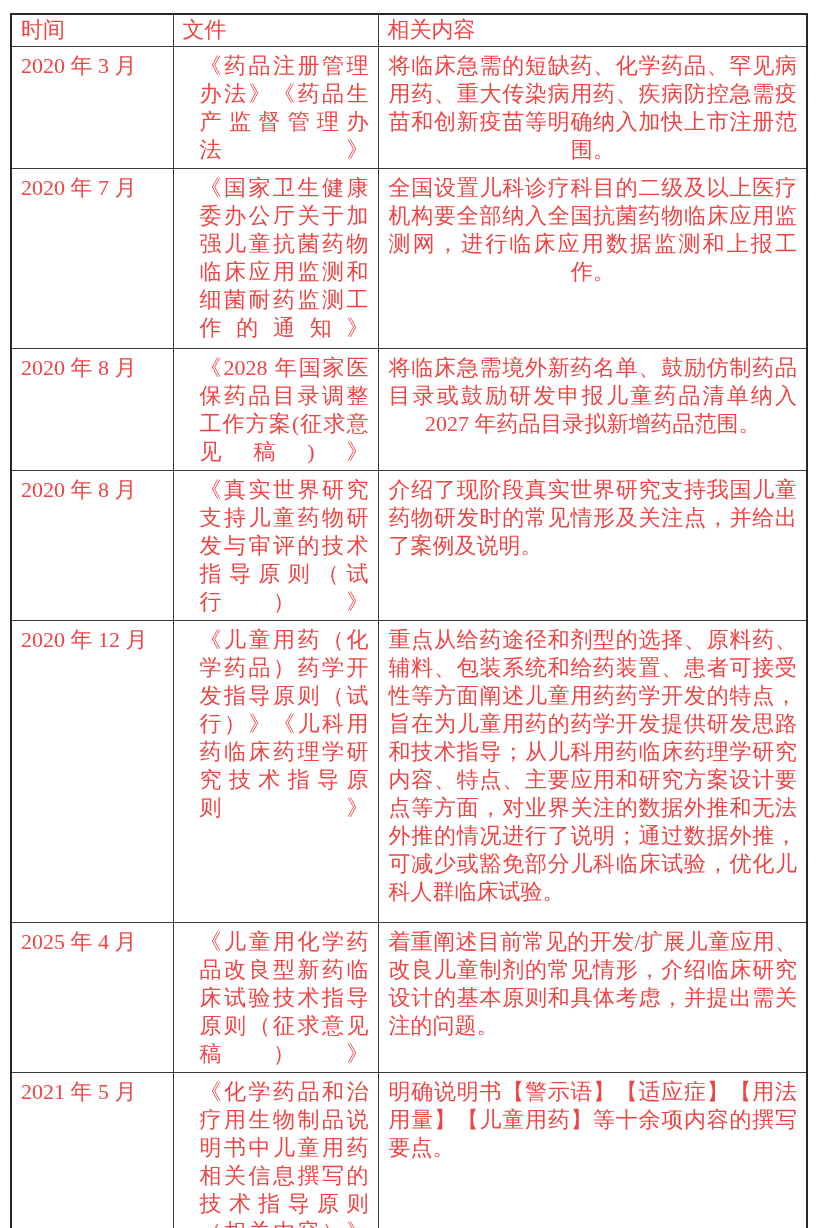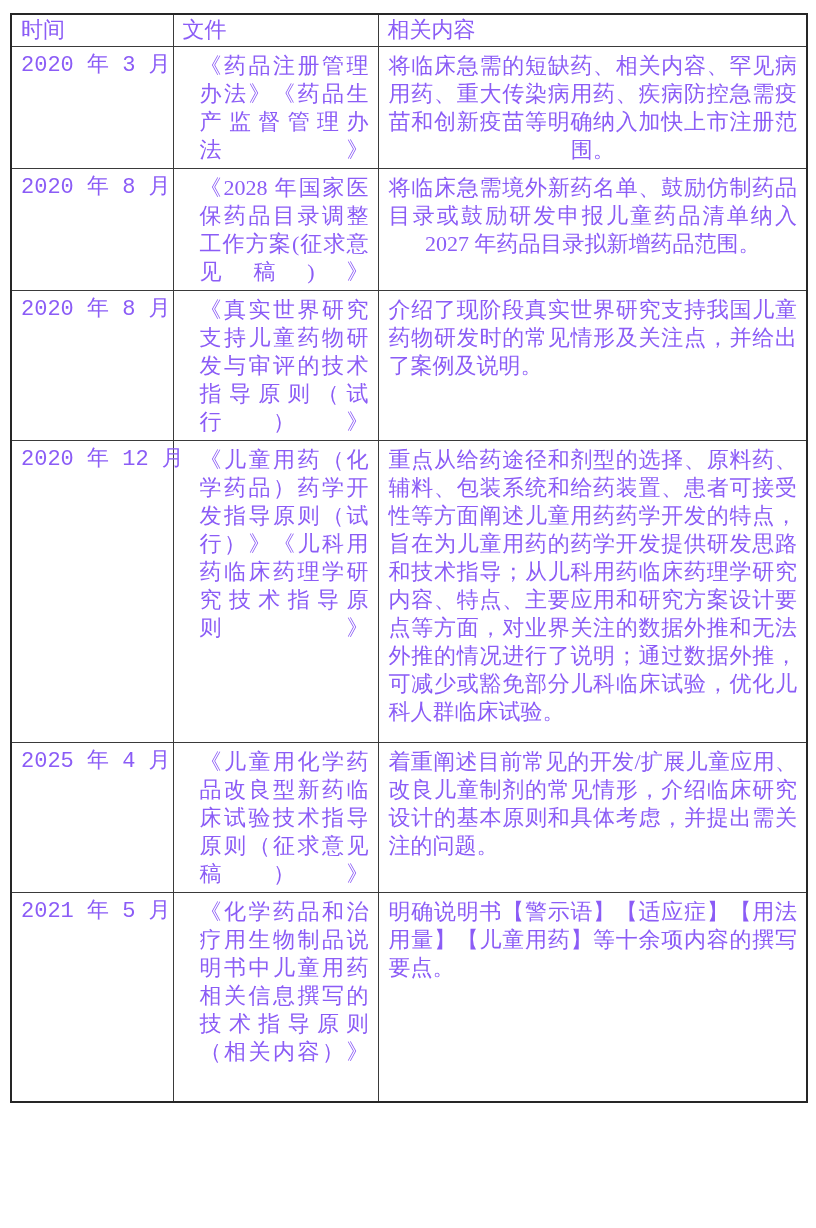--- a/index.html
+++ b/index.html
@@ -29,34 +29,33 @@
   col.c-time { width: 162px; }
   col.c-doc  { width: 205px; }
   col.c-content { width: 429px; }
 
   th, td {
     border: 1px solid #3a3a3a;
     vertical-align: top;
     font-weight: normal;
     font-size: 22px;
     line-height: 28px;
-    color: #8b5cf6;
+    color: #ef4444;
     box-sizing: border-box;
     margin-left: 35px;
   }
   th {
     text-align: left;
     padding: 1px 8px 1px 9px;
     height: 32px;
   }
   td.time-cell {
     padding: 5px 4px 4px 9px;
     white-space: nowrap;
     text-align: left;
-    font-family: Liberation Mono, monospace;
   }
   td.doc-cell {
     padding: 5px 9px 4px 26px;
     text-align: justify;
     text-align-last: justify;
     text-justify: inter-character;
   }
   td.content-cell {
     padding: 5px 9px 4px 10px;
     text-align: justify;
@@ -85,21 +84,26 @@
     </colgroup>
     <tbody>
         <tr class="header-row">
       <th>时间</th>
       <th>文件</th>
       <th>相关内容</th>
     </tr>
     <tr class="row-1">
       <td class="time-cell">2020 年 3 月</td>
       <td class="doc-cell">《药品注册管理办法》《药品生产监督管理办法》</td>
-      <td class="content-cell center-last">将临床急需的短缺药、相关内容、罕见病用药、重大传染病用药、疾病防控急需疫苗和创新疫苗等明确纳入加快上市注册范围。</td>
+      <td class="content-cell center-last">将临床急需的短缺药、化学药品、罕见病用药、重大传染病用药、疾病防控急需疫苗和创新疫苗等明确纳入加快上市注册范围。</td>
+    </tr>
+    <tr class="row-2">
+      <td class="time-cell">2020 年 7 月</td>
+      <td class="doc-cell">《国家卫生健康委办公厅关于加强儿童抗菌药物临床应用监测和细菌耐药监测工作的通知》</td>
+      <td class="content-cell center-last">全国设置儿科诊疗科目的二级及以上医疗机构要全部纳入全国抗菌药物临床应用监测网，进行临床应用数据监测和上报工作。</td>
     </tr>
     <tr class="row-3">
       <td class="time-cell">2020 年 8 月</td>
       <td class="doc-cell">《2028 年国家医保药品目录调整工作方案(征求意见稿)》</td>
       <td class="content-cell center-last">将临床急需境外新药名单、鼓励仿制药品目录或鼓励研发申报儿童药品清单纳入 2027 年药品目录拟新增药品范围。</td>
     </tr>
     <tr class="row-4">
       <td class="time-cell">2020 年 8 月</td>
       <td class="doc-cell">《真实世界研究支持儿童药物研发与审评的技术指导原则（试行）》</td>
       <td class="content-cell">介绍了现阶段真实世界研究支持我国儿童药物研发时的常见情形及关注点，并给出了案例及说明。</td>

